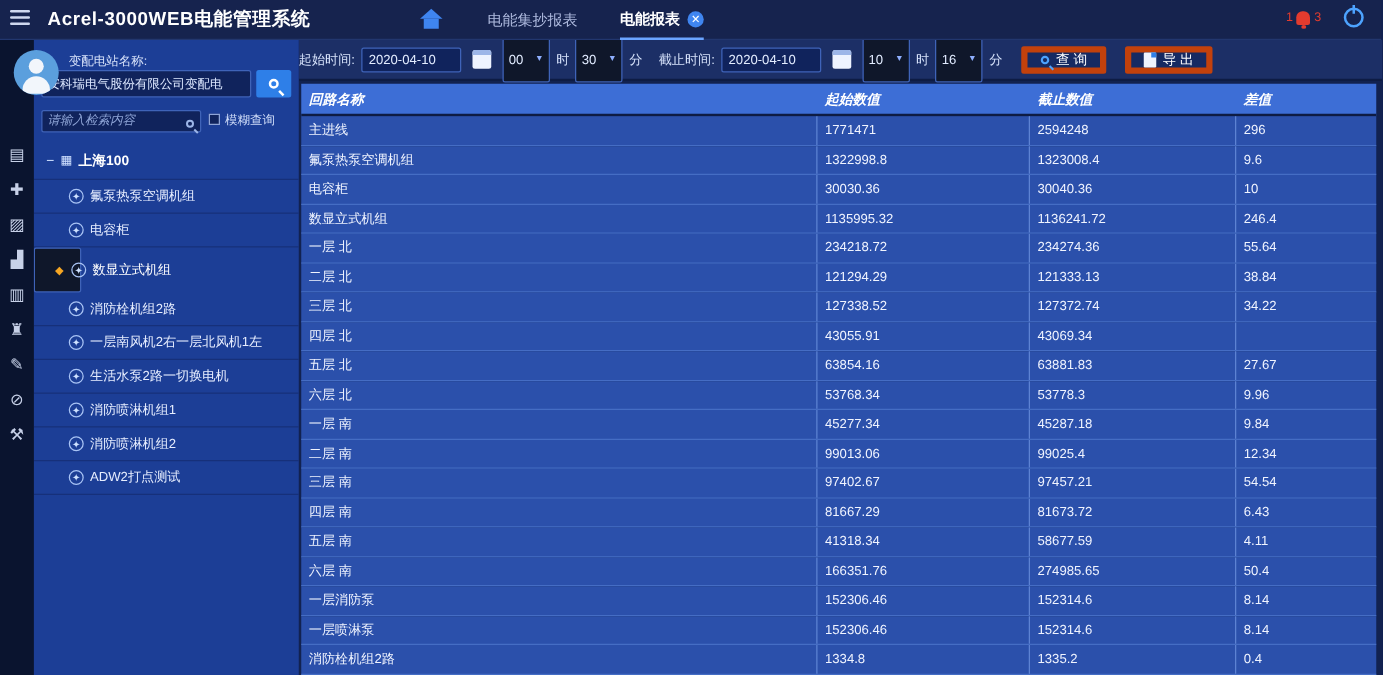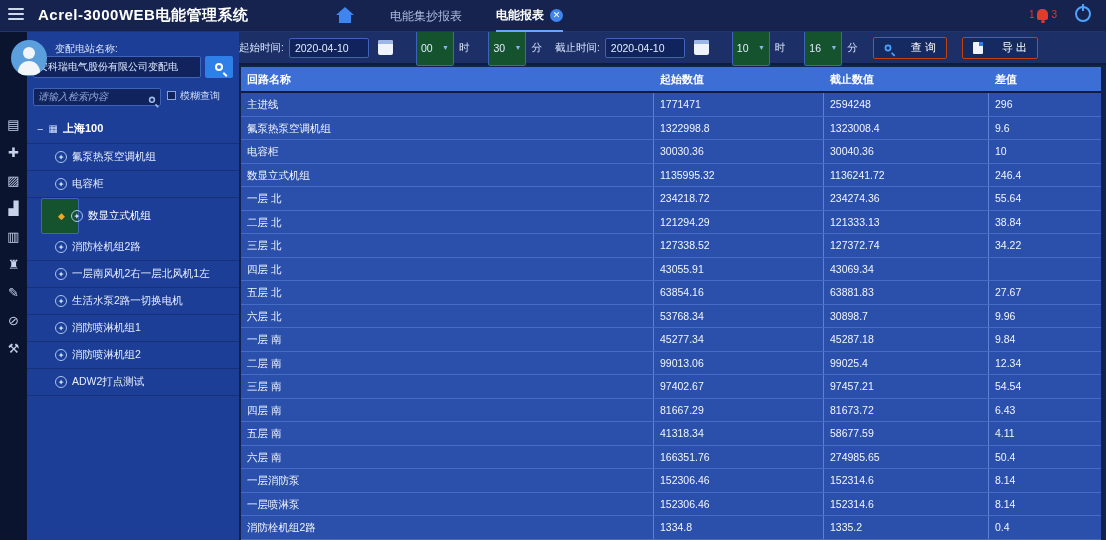--- a/index.html
+++ b/index.html
@@ -80,37 +80,37 @@
   
   .main { position:absolute; left:239px; top:32px; width:867px; height:508px; background:#122250; }
   .toolbar { position:absolute; left:0; top:0; width:867px; height:33px; background:#1c2f66;
     border-bottom:2px solid #0e1c44; display:flex; align-items:center; gap:5px; padding-left:0;
     color:#d5e1fa; font-size:10.5px; }
   .dinput { width:80px; height:20px; background:#10235c; border:1px solid #3f63b8; color:#e2ecff;
     font-size:10.5px; padding:0 5px; border-radius:2px; font-family:inherit; }
   .cal { width:15px; height:15px; background:#eef3ff; border-radius:2px; position:relative; margin:0 4px; cursor:pointer; }
   .cal:before { content:""; position:absolute; left:0; top:0; width:15px; height:4px; background:#9db6e8;
     border-radius:2px 2px 0 0; }
-  .sel { width:38px; height:36px; background:#14532d; border:1px solid #3f63b8; color:#e2ecff;
+  .sel { width:38px; height:36px; background:#0f172a; border:1px solid #3f63b8; color:#e2ecff;
     font-size:10.5px; border-radius:2px; display:flex; align-items:center; justify-content:space-between;
-    padding:0 4px; cursor:pointer;margin-left:14px; }
+    padding:0 4px; cursor:pointer; }
   .sel .caret { font-size:7px; color:#8fb0ff; }
-  .tbtn { height:22px; border:1px solid #c2410c; background:rgba(16,35,92,0.4); color:#ffffff;
-    font-size:11px; border-radius:2px; display:flex; align-items:center; gap:19px; padding:0 10px;
+  .tbtn { height:22px; border:5px solid #c2410c; background:rgba(16,35,92,0.4); color:#ffffff;
+    font-size:11px; border-radius:2px; display:flex; align-items:center; gap:5px; padding:0 10px;
     margin-left:10px; cursor:pointer; font-family:inherit; }
   .tbtn .mag { border-color:#4da3ff; transform:scale(0.85); }
   .tbtn .mag:after { background:#4da3ff; }
   .doc-ico { width:10px; height:12px; background:#eef3ff; border-radius:1px; position:relative; }
   .doc-ico:after { content:""; position:absolute; right:0; top:0; width:4px; height:4px; background:#2e7fe8; }
 
   
   .grid { position:absolute; left:2px; top:35px; width:860px; }
   .grid-header { display:flex; background:#3d6ed6; height:26px; align-items:center;
     border-bottom:2px solid #0e1c44; }
-  .grid-header .hc { color:#ffffff; font-size:11px; font-weight:bold; padding-left:6px; }
+  .grid-header .hc { color:#ffffff; font-size:11px; font-weight:bold; font-style:italic; padding-left:6px; }
   .gr { display:flex; height:23.5px; background:#2b50ab; border-bottom:1px solid #456dc4; }
   .gc { color:#f0f4ff; font-size:10.5px; line-height:22.5px; padding-left:6px; white-space:nowrap;
     overflow:hidden; border-right:1px solid #5d82d3; }
   .c0 { width:413px; } .c1 { width:170px; } .c2 { width:165px; } .c3 { width:112px; border-right:none; }
 </style>
 </head>
 <body>
 
 <div class="stage">
 
@@ -323,21 +323,21 @@
           </div>
           <div class="gr">
             <div class="gc c0">五层 北</div>
             <div class="gc c1">63854.16</div>
             <div class="gc c2">63881.83</div>
             <div class="gc c3">27.67</div>
           </div>
           <div class="gr">
             <div class="gc c0">六层 北</div>
             <div class="gc c1">53768.34</div>
-            <div class="gc c2">30898.7</div>
+            <div class="gc c2">53778.3</div>
             <div class="gc c3">9.96</div>
           </div>
           <div class="gr">
             <div class="gc c0">一层 南</div>
             <div class="gc c1">45277.34</div>
             <div class="gc c2">45287.18</div>
             <div class="gc c3">9.84</div>
           </div>
           <div class="gr">
             <div class="gc c0">二层 南</div>

